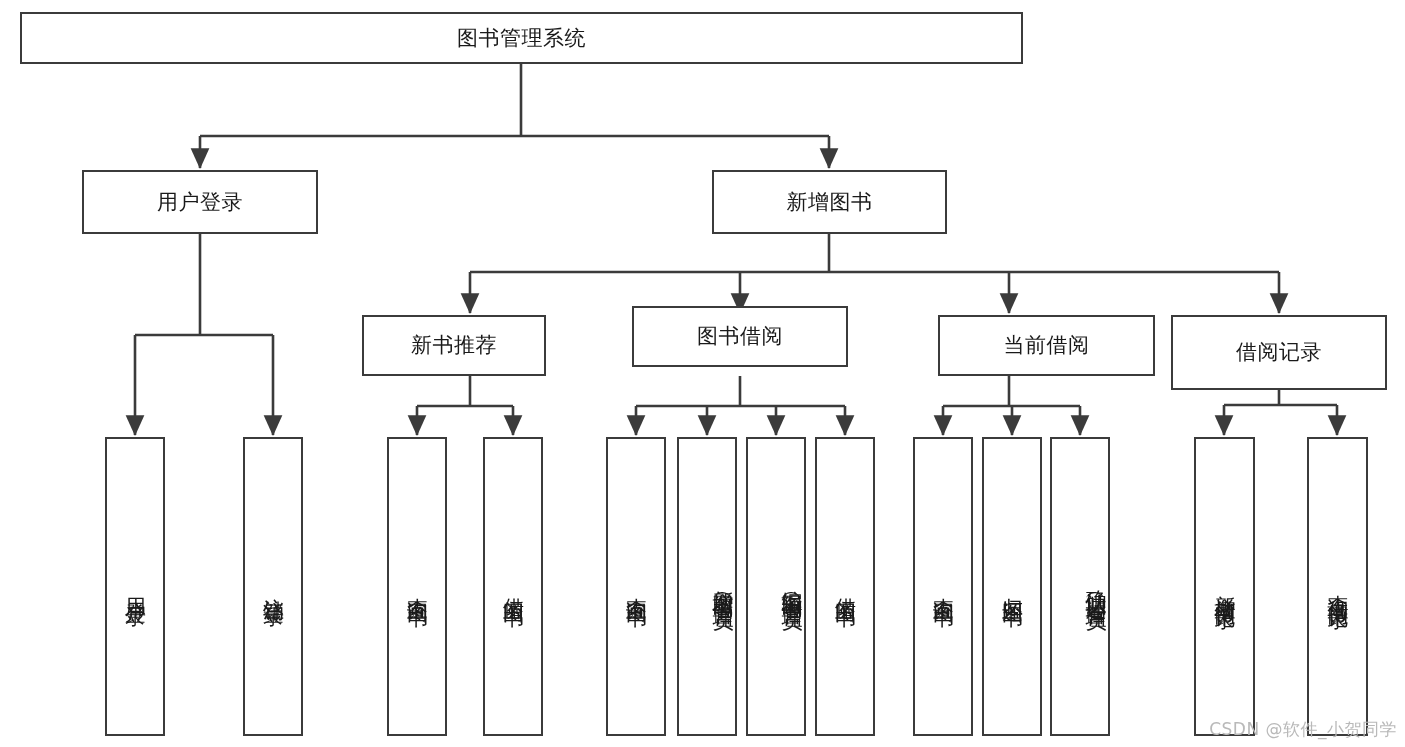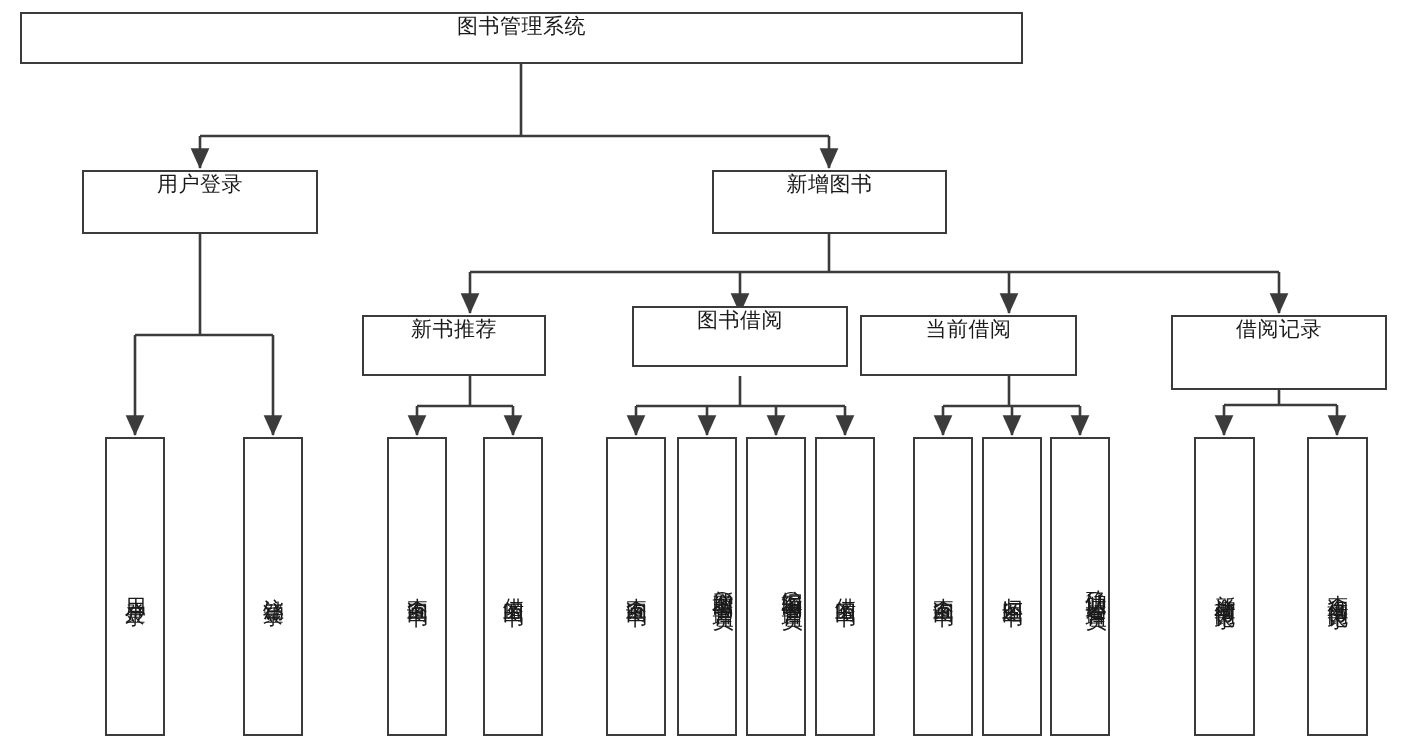--- a/index.html
+++ b/index.html
@@ -24,20 +24,21 @@
     width: 1405px;
     height: 747px;
     pointer-events: none;
   }
   .node {
     position: absolute;
     box-sizing: border-box;
     background: #ffffff;
     border: 2.5px solid #3b3b3b;
     display: flex;
+    align-items: center;
     justify-content: center;
     color: #1a1a1a;
     line-height: 1.18;
   }
   .node-h {
     font-size: 21px;
     letter-spacing: 0.5px;
     text-align: center;
   }
   .node-root {
@@ -124,21 +125,21 @@
       </div>
       <div class="node node-h" style="left: 712px; top: 170px; width: 235px; height: 64px;">
         <span>新增图书</span>
       </div>
       <div class="node node-h" style="left: 362px; top: 315px; width: 184px; height: 61px;">
         <span>新书推荐</span>
       </div>
       <div class="node node-h" style="left: 632px; top: 306px; width: 216px; height: 61px;">
         <span>图书借阅</span>
       </div>
-      <div class="node node-h" style="left: 860px; top: 315px; width: 217px; height: 61px;">
+      <div class="node node-h" style="left: 938px; top: 315px; width: 217px; height: 61px;">
         <span>当前借阅</span>
       </div>
       <div class="node node-h" style="left: 1171px; top: 315px; width: 216px; height: 75px;">
         <span>借阅记录</span>
       </div>
       <div class="node node-v mid" style="left: 105px; top: 437px; width: 60px; height: 299px;">
         <span>用户登录</span>
       </div>
       <div class="node node-v mid" style="left: 243px; top: 437px; width: 60px; height: 299px;">
         <span>注销登录</span>
@@ -171,13 +172,14 @@
         <span>确认归还（管理员）</span>
       </div>
       <div class="node node-v mid" style="left: 1194px; top: 437px; width: 61px; height: 299px;">
         <span>新增借阅记录</span>
       </div>
       <div class="node node-v mid" style="left: 1307px; top: 437px; width: 61px; height: 299px;">
         <span>查询借阅记录</span>
       </div>
     </div>
 
+  <div class="watermark">CSDN @软件_小贺同学</div>
 </div>
 
 </body></html>

